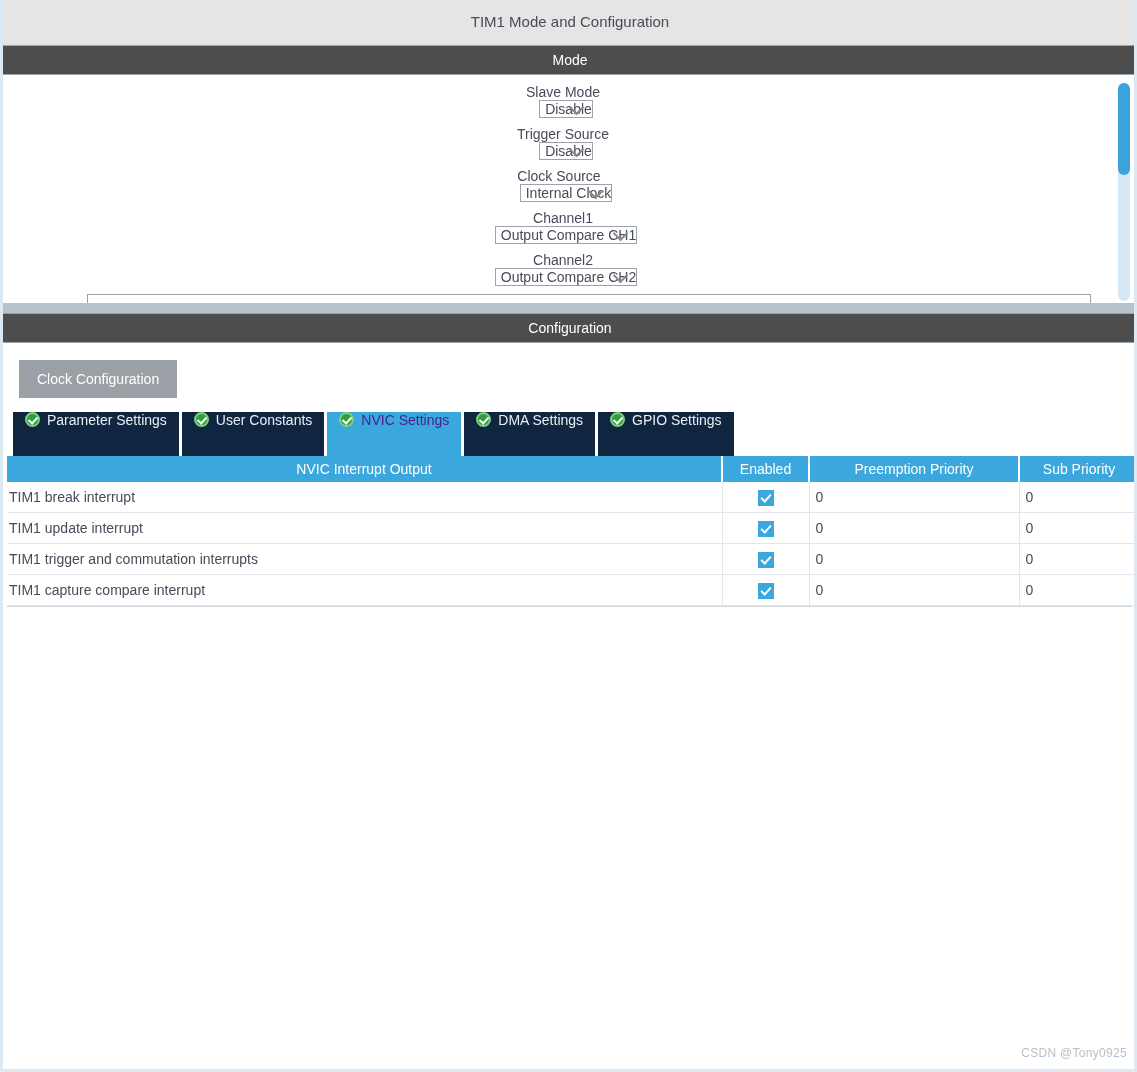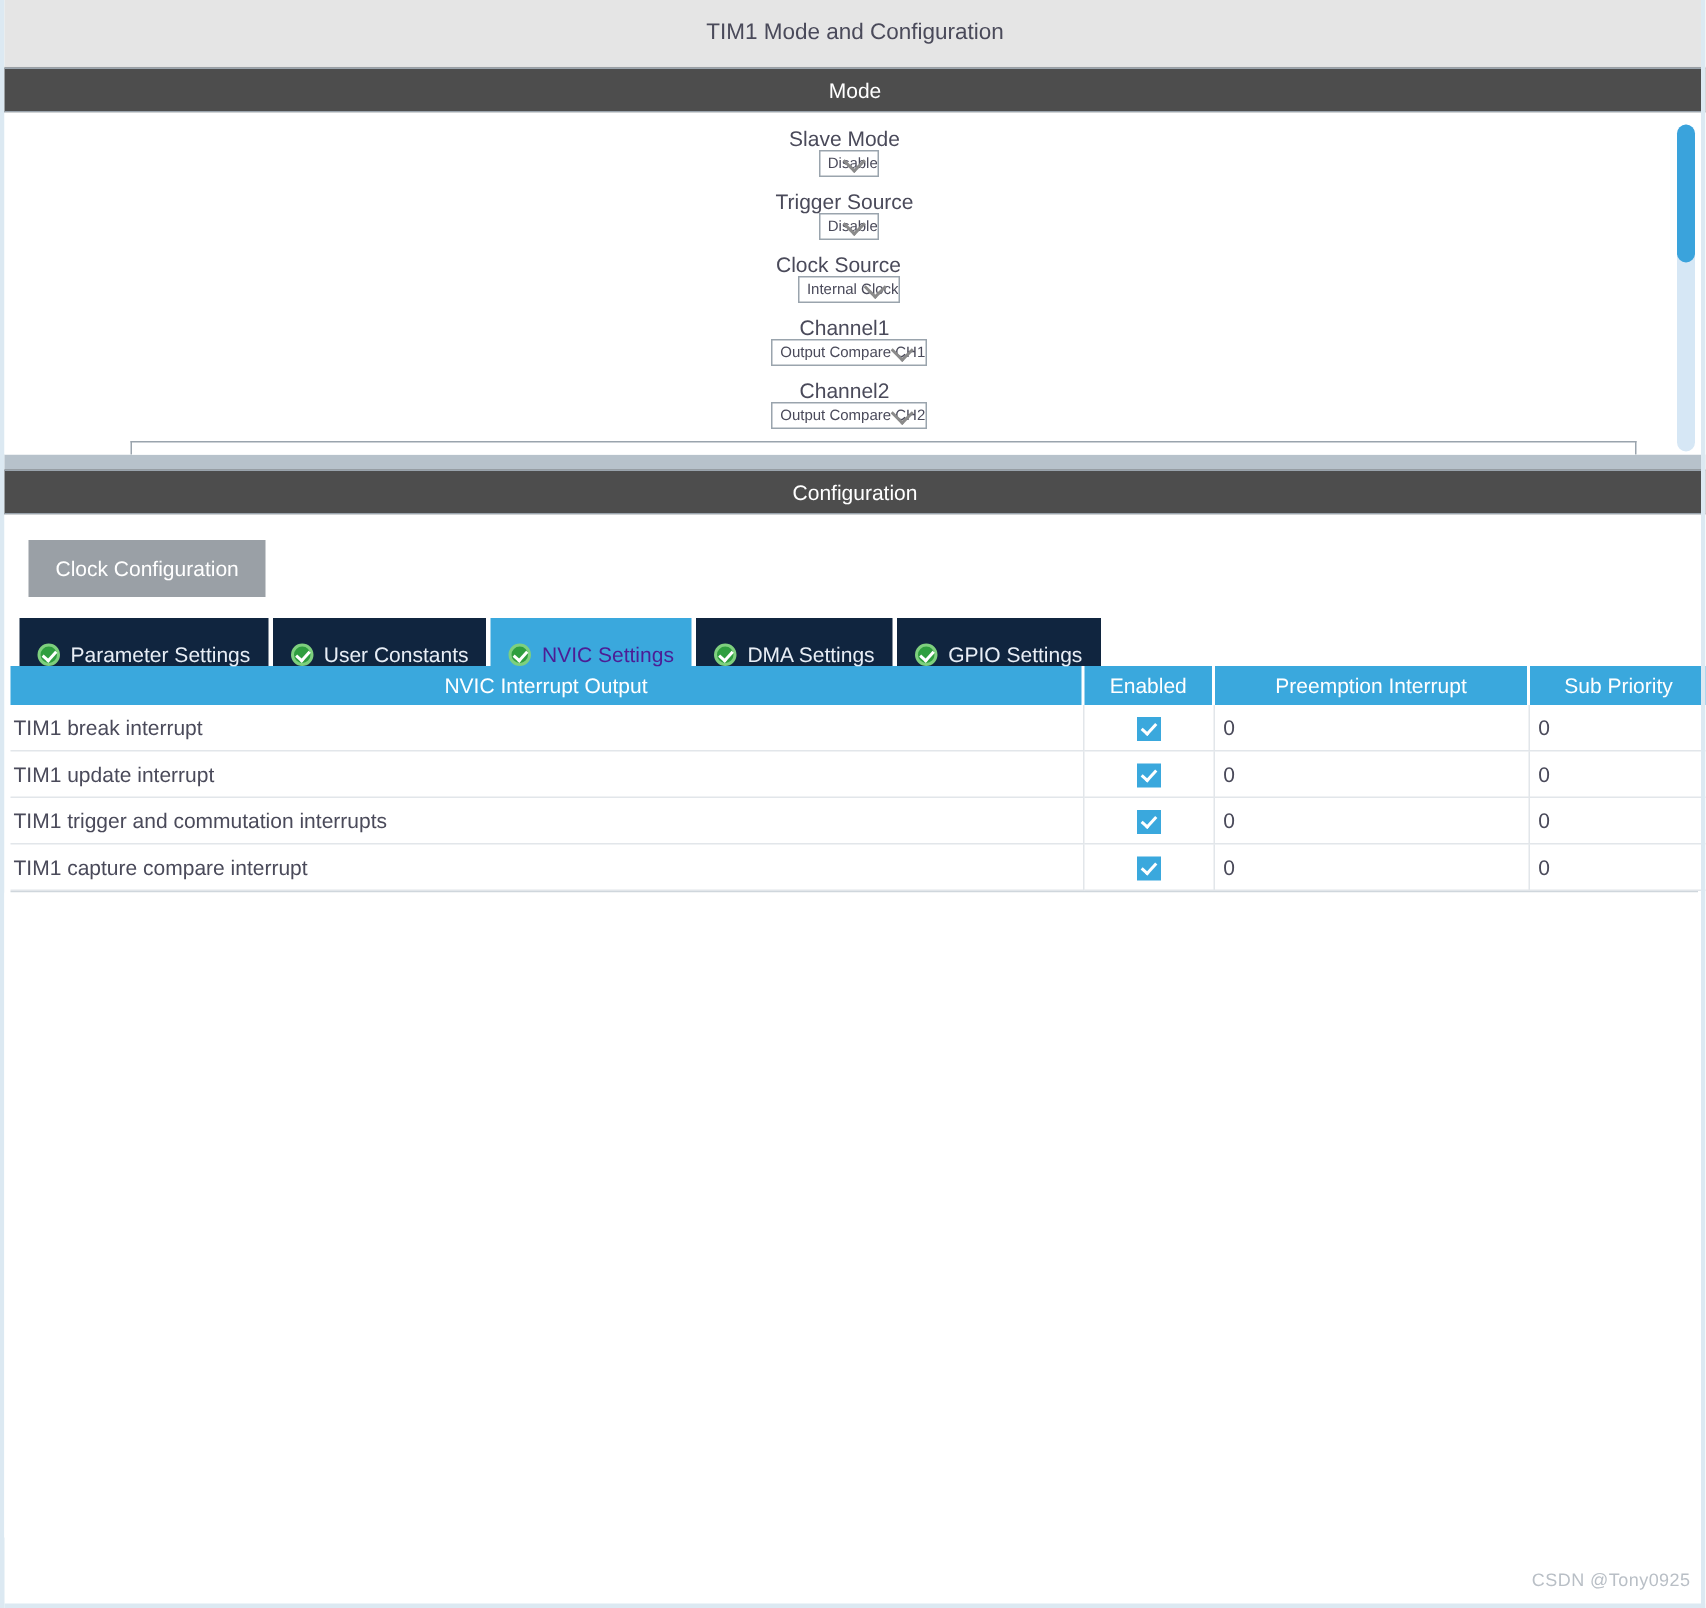--- a/index.html
+++ b/index.html
@@ -78,21 +78,21 @@
     position: relative;
     height: 28px;
     border: 1px solid #9aa4ad;
     background: #ffffff;
     display: flex;
     align-items: center;
     box-sizing: border-box;
   }
   .combo-value {
     padding-left: 5px;
-    font-size: 10px;
+    font-size: 14px;
     color: #4a4a5a;
     white-space: nowrap;
     overflow: hidden;
   }
   .chev {
     position: absolute;
     right: 10px;
     top: 50%;
     width: 11px;
     height: 11px;
@@ -157,22 +157,22 @@
   }
 
   
   .tabs {
     display: flex;
     padding-left: 10px;
     align-items: flex-end;
   }
   .tab {
     display: flex;
-    align-items: flex-end;
-    height: 32px;
+    align-items: flex-start;
+    height: 44px;
     padding: 0 12px;
     background: #10253f;
     color: #e8eef6;
     font-size: 14px;
     margin-right: 3px;
     white-space: nowrap;
   }
   .tab.active {
     background: #3aa8dd;
     color: #4c1d95;
@@ -384,21 +384,21 @@
         <span class="tab-check"></span>
         <span>GPIO Settings</span>
       </div>
     </div>
 
     <table class="nvic-table">
       <thead>
         <tr>
           <th class="col-name">NVIC Interrupt Output</th>
           <th class="col-enabled">Enabled</th>
-          <th class="col-preempt">Preemption Interrupt</th>
+          <th class="col-preempt">Preemption Priority</th>
           <th class="col-sub">Sub Priority</th>
         </tr>
       </thead>
       <tbody>
         <tr>
           <td class="c-name">TIM1 break interrupt</td>
           <td class="c-enabled"><span class="cb"></span></td>
           <td class="c-prio">0</td>
           <td class="c-sub">0</td>
         </tr>

